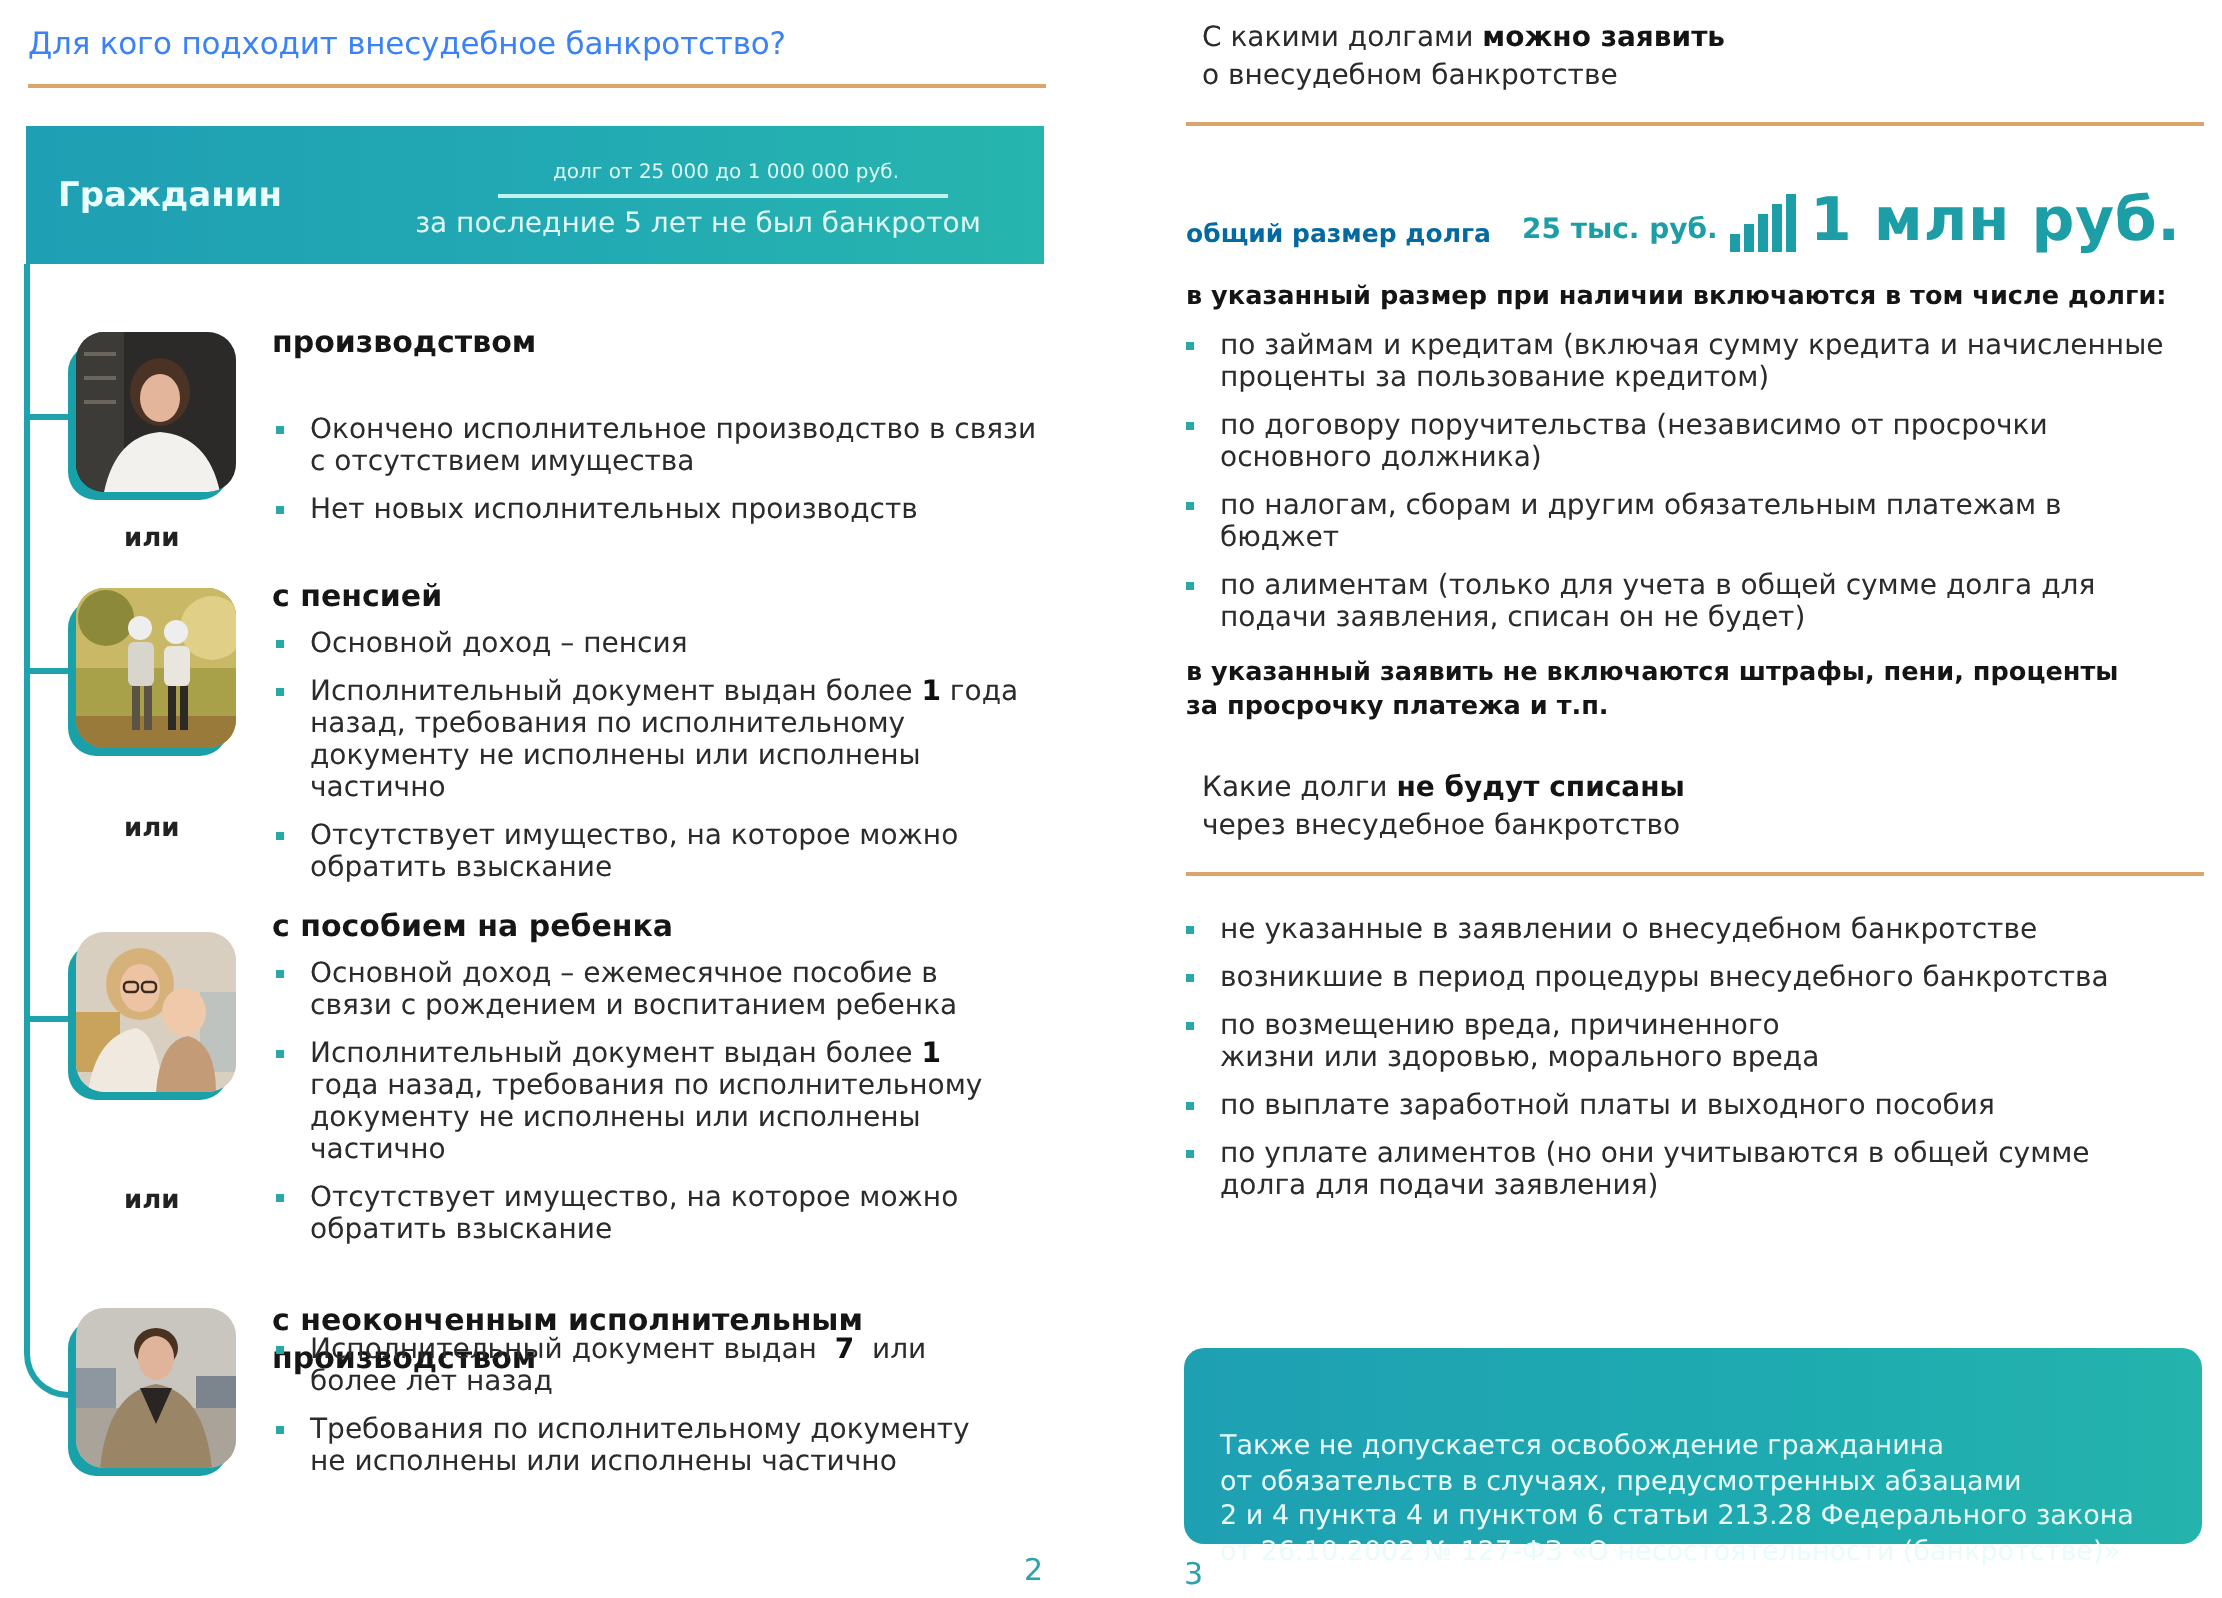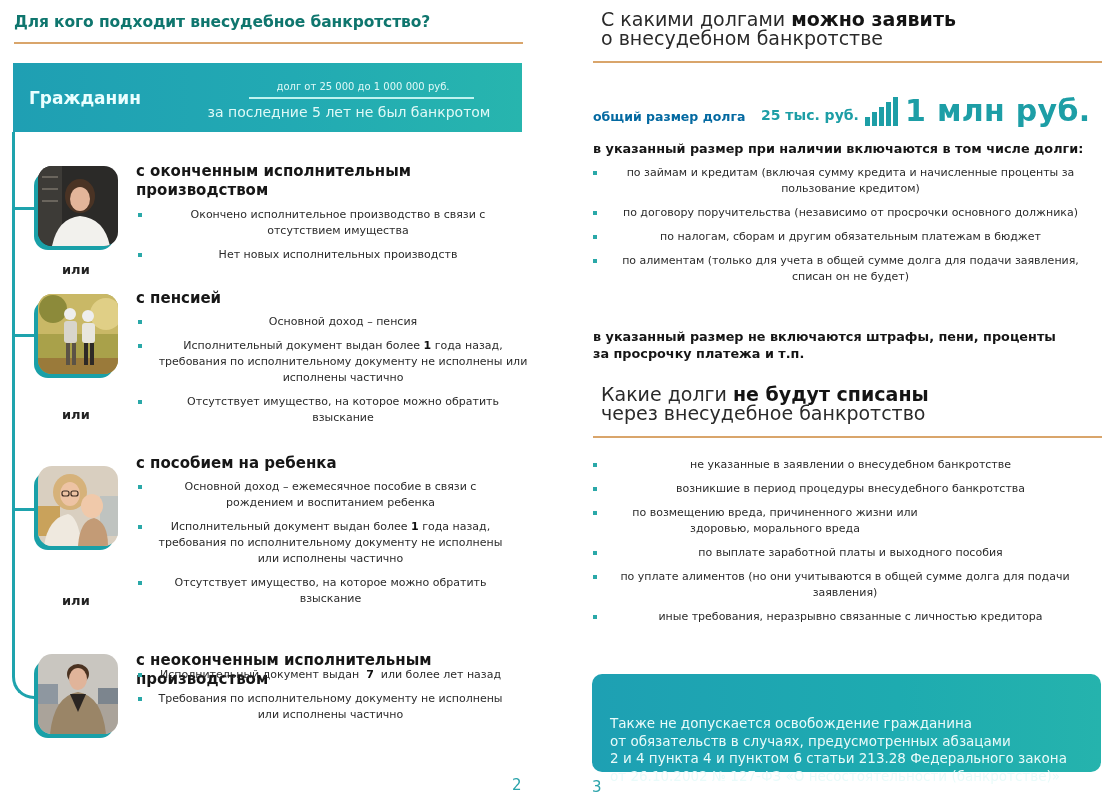--- a/index.html
+++ b/index.html
@@ -8,21 +8,21 @@
     background: #ffffff;
     font-family: "DejaVu Sans", sans-serif;
     color: #1d1d1d;
     position: relative;
   }
   .abs { position: absolute; }
 
   
   .l-title {
     left: 14px; top: 13px;
-    font-size: 15.5px; font-weight: bold; color: #0f766e;
+    font-size: 15.5px; font-weight: normal; color: #3b82f6;
     letter-spacing: -0.1px;
   }
   .orange-rule { height: 2px; background: #d9a56b; }
   .l-rule { left: 14px; top: 42px; width: 509px; }
 
   .banner {
     left: 13px; top: 63px; width: 509px; height: 69px;
     background: linear-gradient(90deg, #1f9fb3 0%, #22aab3 55%, #27b5ae 100%);
     color: #ffffff;
   }
@@ -63,32 +63,32 @@
   .photo svg { display: block; }
 
   .or-label { font-size: 13px; font-weight: bold; color: #222; }
 
   .sec-title {
     font-size: 15px; font-weight: bold; color: #161616; line-height: 19px;
   }
   ul.blt { list-style: none; margin: 0; padding: 0; }
   ul.blt li {
     position: relative; padding-left: 19px;
-    font-size: 11px; line-height: 16px; color: #2b2b2b; margin-bottom: 8px; text-align: center;
+    font-size: 14px; line-height: 16px; color: #2b2b2b; margin-bottom: 8px;
   }
   ul.blt li::before {
     content: ""; position: absolute; left: 2px; top: 6px;
     width: 4px; height: 4px; background: #2aa8a8;
   }
   .b-num { font-weight: bold; color: #111; }
 
   .page-num { font-size: 15px; color: #2aa3aa; }
 
   
-  .r-h { font-size: 19px; color: #2a2a2a; line-height: 19px; }
+  .r-h { font-size: 14px; color: #2a2a2a; line-height: 19px; }
   .r-h b { color: #141414; }
   .r-rule1 { left: 593px; top: 61px; width: 509px; }
   .r-rule2 { left: 593px; top: 436px; width: 509px; }
 
   .debt-row { left: 593px; top: 96px; height: 36px; }
   .debt-label { left: 0; top: 13px; font-size: 12.5px; font-weight: bold; color: #0369a1; white-space: nowrap; }
   .debt-min { left: 168px; top: 11px; font-size: 14px; font-weight: bold; color: #1d9ea6; white-space: nowrap; }
   .signal { left: 272px; top: 2px; width: 34px; height: 28px; }
   .signal span { position: absolute; bottom: 0; width: 5px; background: #1d9ea6; }
   .debt-max { left: 312px; top: -3px; font-size: 30px; font-weight: bold; color: #1d9ea6; white-space: nowrap; letter-spacing: 0.3px; }
@@ -134,21 +134,20 @@
       <rect x="4" y="10" width="16" height="2" fill="#6a655d"></rect>
       <rect x="4" y="22" width="16" height="2" fill="#6a655d"></rect>
       <rect x="4" y="34" width="16" height="2" fill="#6a655d"></rect>
       <ellipse cx="42" cy="30" rx="15" ry="17" fill="#4a3324"></ellipse>
       <ellipse cx="42" cy="33" rx="10" ry="12" fill="#e3b59a"></ellipse>
       <path d="M14 80 Q20 52 42 50 Q66 52 72 80 Z" fill="#f2f1ed"></path>
     </svg>
   </div>
 </div>
 <div class="abs sec-title" style="left:136px; top:162px;">
-  <div>с оконченным исполнительным</div>
   <div>производством</div>
 </div>
 <ul class="abs blt" style="left:136px; top:207px; width:385px;">
   <li>Окончено исполнительное производство в связи с отсутствием имущества</li>
   <li>Нет новых исполнительных производств</li>
 </ul>
 <div class="abs or-label" style="left:62px; top:262px;">или</div>
 
 <div class="abs photo-wrap" style="left:34px; top:294px;">
   <div class="photo-frame"></div>
@@ -260,37 +259,36 @@
 
 <div class="abs r-bold" style="left:593px; top:140px;">в указанный размер при наличии включаются в том числе долги:</div>
 <ul class="abs blt" style="left:591px; top:165px; width:500px;">
   <li>по займам и кредитам (включая сумму кредита и начисленные проценты за пользование кредитом)</li>
   <li>по договору поручительства  (независимо от просрочки основного должника)</li>
   <li>по налогам, сборам и другим обязательным платежам в бюджет</li>
   <li>по алиментам (только для учета в общей сумме долга для подачи заявления, списан он не будет)</li>
 </ul>
 
 <div class="abs r-bold" style="left:593px; top:328px;">
-  <div>в указанный размер не включаются штрафы, пени, проценты</div>
+  <div>в указанный заявить не включаются штрафы, пени, проценты</div>
   <div>за просрочку платежа и т.п.</div>
 </div>
 
 <div class="abs r-h" style="left:601px; top:385px;">
   <div><span>Какие долги </span><b>не будут списаны</b></div>
   <div>через внесудебное банкротство</div>
 </div>
 <div class="abs orange-rule r-rule2"></div>
 
 <ul class="abs blt" style="left:591px; top:457px; width:500px;">
   <li>не указанные в заявлении о внесудебном банкротстве</li>
   <li>возникшие в период процедуры внесудебного банкротства</li>
   <li style="width:330px">по возмещению вреда, причиненного жизни или здоровью, морального вреда</li>
   <li>по выплате заработной платы и выходного пособия</li>
   <li style="width:470px">по уплате алиментов (но они учитываются в общей сумме долга для подачи заявления)</li>
-  <li>иные требования, неразрывно связанные с личностью кредитора</li>
 </ul>
 
 <div class="abs note-box">
   <div class="abs note-text">Также не допускается освобождение гражданина
 от обязательств  в случаях, предусмотренных абзацами
 2 и 4 пункта 4 и пунктом 6 статьи 213.28 Федерального закона
 от 26.10.2002 № 127-ФЗ «О несостоятельности (банкротстве)»</div>
 </div>
 
 <div class="abs page-num" style="left:592px; top:778px;">3</div>

